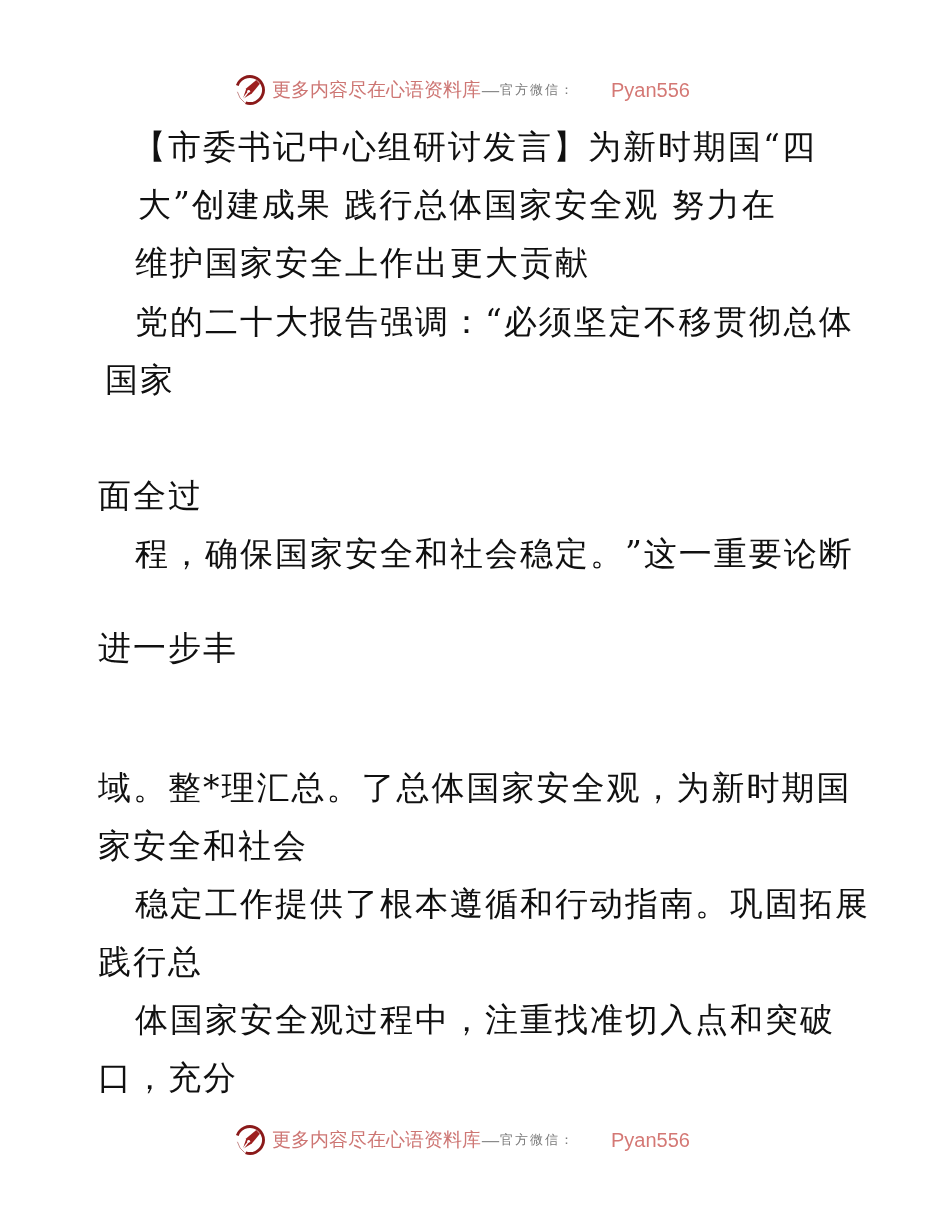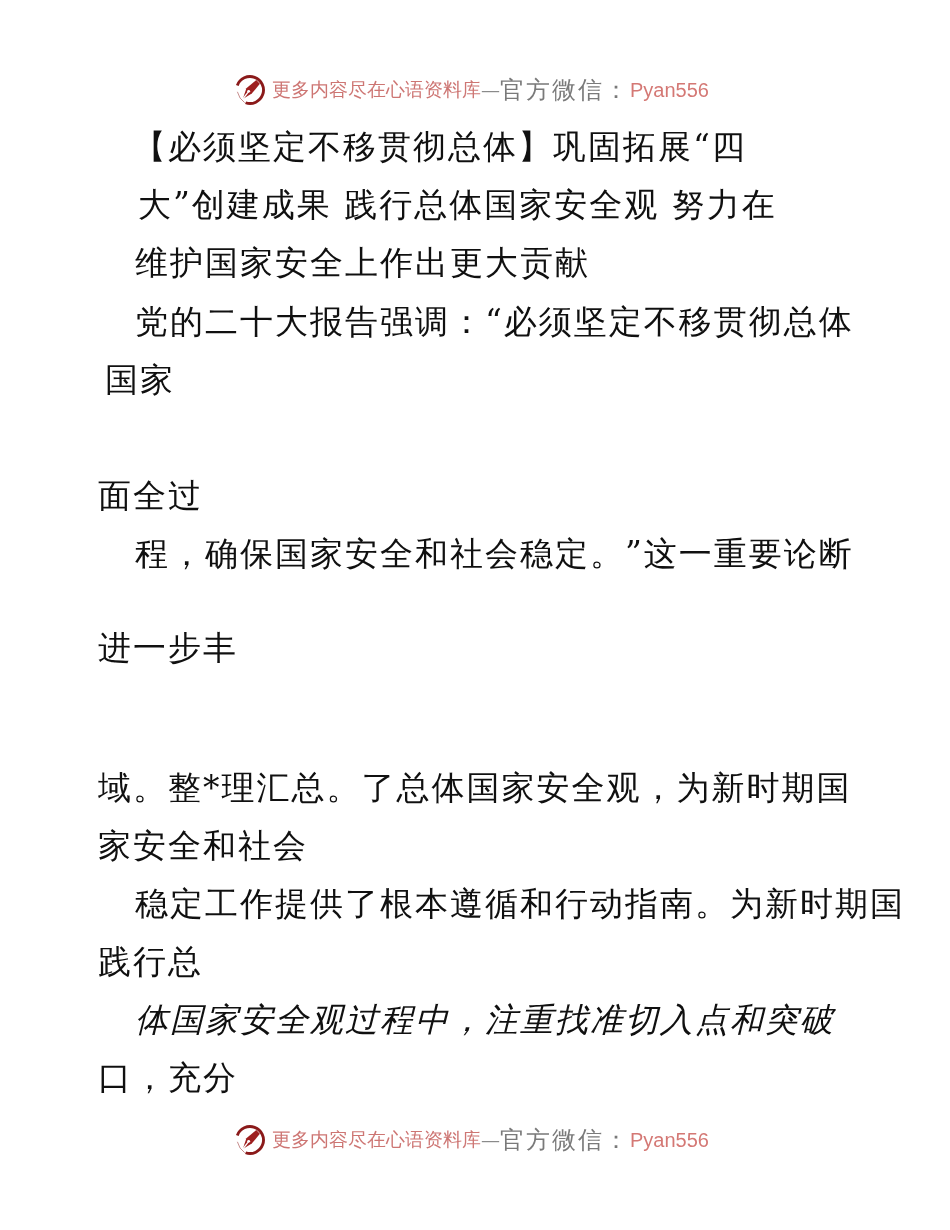--- a/index.html
+++ b/index.html
@@ -43,29 +43,30 @@
       font-size: 19px;
       letter-spacing: 0px;
       opacity: 0.78;
     }
     .banner .dash {
       color: #8a8a8a;
       font-size: 19px;
     }
     .banner .wechat-label {
       color: #7a7a7a;
-      font-size: 24px;
+      font-size: 13px;
       font-family: Liberation Mono, monospace;
       letter-spacing: 2px;
     }
     .banner .wechat-id {
       color: #d06a66;
       font-family: "Liberation Sans", "DejaVu Sans", sans-serif;
       font-size: 20px;
       opacity: 0.9;
+      margin-left: 36px;
     }
     .line {
       position: absolute;
       white-space: nowrap;
       font-size: 33px;
       line-height: 40px;
       height: 40px;
       letter-spacing: 2px;
       font-family: "DejaVu Serif", "Liberation Serif", serif;
       color: #101010;
@@ -83,34 +84,34 @@
       <path d="M12 30 L19 21" stroke="#ffffff" stroke-width="1.4"></path>
       <circle cx="18.5" cy="21.5" r="1.6" fill="#ffffff"></circle>
       <path d="M6 22 Q8 30 14 34" fill="none" stroke="#c08080" stroke-width="1"></path>
     </svg>
     <span class="brand">更多内容尽在心语资料库</span>
     <span class="dash">—</span>
     <span class="wechat-label">官方微信：</span>
     <span class="wechat-id">Pyan556</span>
   </div>
 
-  <div class="line" style="left:133px; top:127px;">【必须坚定不移贯彻总体】巩固拓展“四</div>
+  <div class="line" style="left:133px; top:127px;">【市委书记中心组研讨发言】为新时期国“四</div>
   <div class="line" style="left:138px; top:185px;">大”创建成果 践行总体国家安全观 努力在</div>
   <div class="line" style="left:135px; top:243px;">维护国家安全上作出更大贡献</div>
 
   <div class="line" style="left:135px; top:302px;">党的二十大报告强调：“必须坚定不移贯彻总体</div>
   <div class="line" style="left:94px;  top:360px;margin-left:11px;">国家</div>
   <div class="line" style="left:98px;  top:476px;">面全过</div>
   <div class="line" style="left:135px; top:534px;">程，确保国家安全和社会稳定。”这一重要论断</div>
   <div class="line" style="left:98px;  top:628px;">进一步丰</div>
   <div class="line" style="left:98px;  top:768px;">域。整*理汇总。了总体国家安全观，为新时期国</div>
   <div class="line" style="left:98px;  top:826px;">家安全和社会</div>
-  <div class="line" style="left:135px; top:884px;">稳定工作提供了根本遵循和行动指南。为新时期国</div>
+  <div class="line" style="left:135px; top:884px;">稳定工作提供了根本遵循和行动指南。巩固拓展</div>
   <div class="line" style="left:98px;  top:942px;">践行总</div>
-  <div class="line" style="left:135px; top:1000px;font-style:italic;">体国家安全观过程中，注重找准切入点和突破</div>
+  <div class="line" style="left:135px; top:1000px;">体国家安全观过程中，注重找准切入点和突破</div>
   <div class="line" style="left:98px;  top:1058px;">口，充分</div>
 
   <div class="banner bottom">
     <svg class="logo" viewBox="0 0 40 40">
       <circle cx="20" cy="20" r="15" fill="none" stroke="#8b1a1a" stroke-width="3.2" stroke-dasharray="70 24" transform="rotate(200 20 20)"></circle>
       <path d="M12 30 L16 18 L27 9 L31 13 L22 24 Z" fill="#9e1f1f"></path>
       <path d="M12 30 L19 21" stroke="#ffffff" stroke-width="1.4"></path>
       <circle cx="18.5" cy="21.5" r="1.6" fill="#ffffff"></circle>
       <path d="M6 22 Q8 30 14 34" fill="none" stroke="#c08080" stroke-width="1"></path>
     </svg>

